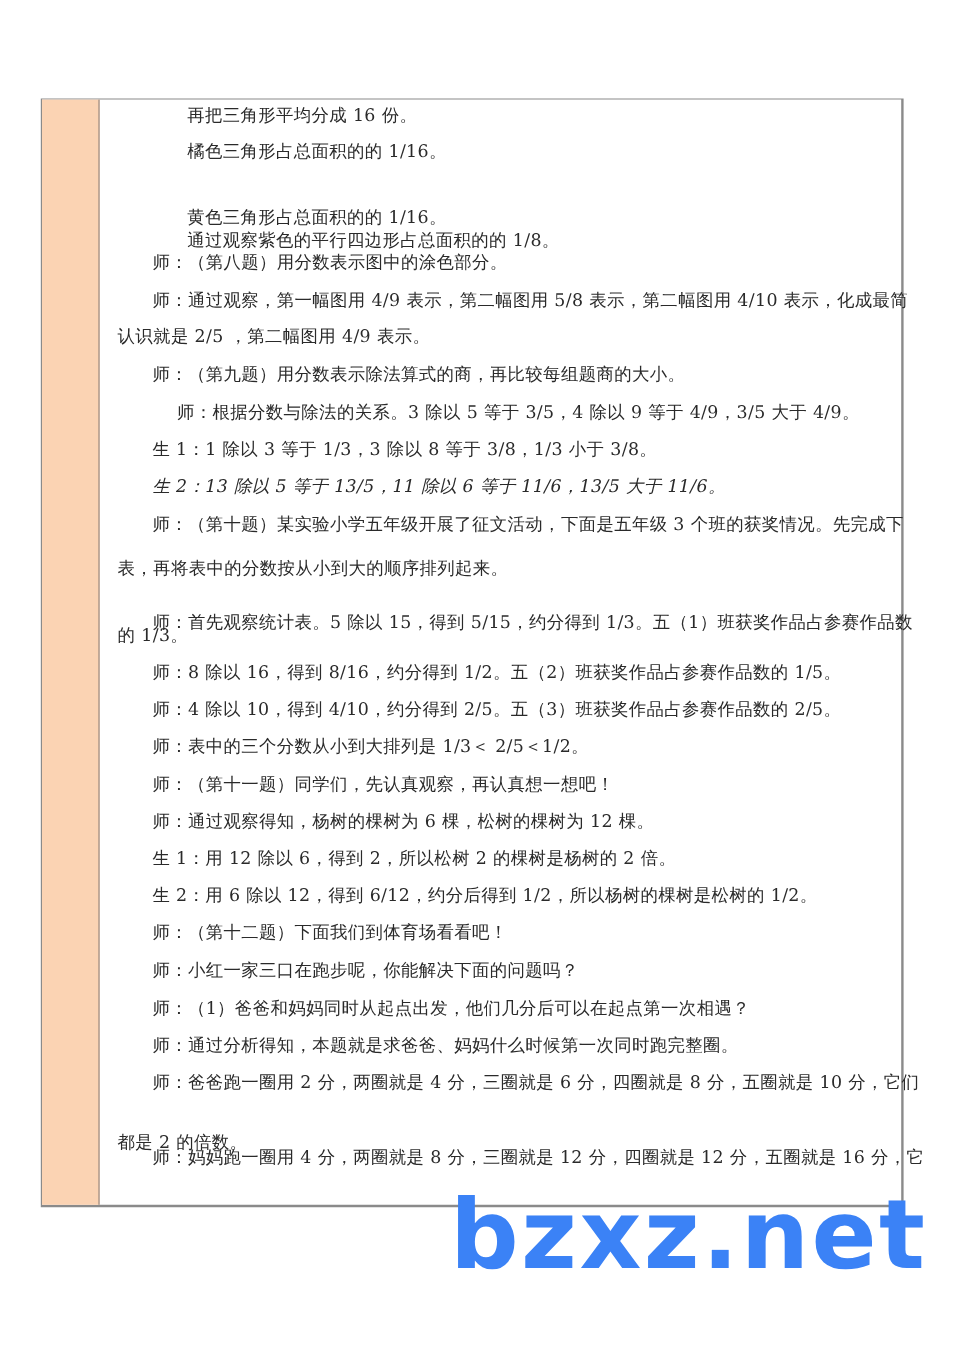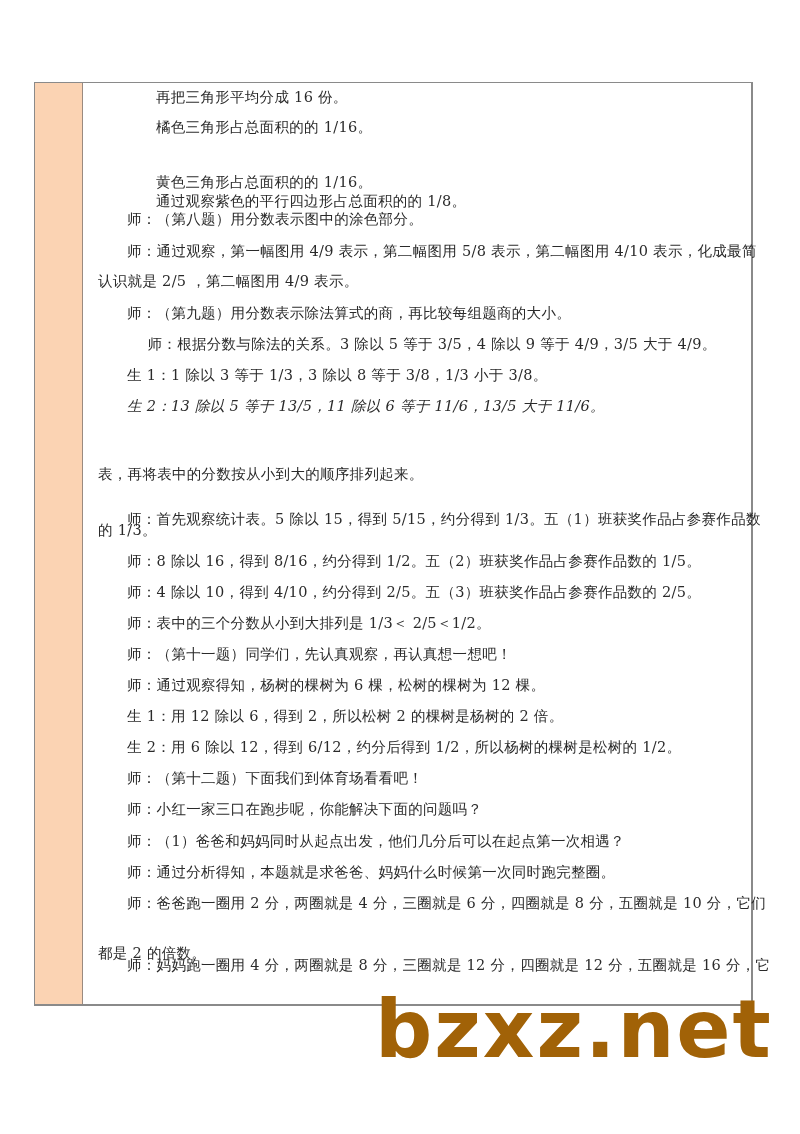--- a/index.html
+++ b/index.html
@@ -22,40 +22,41 @@
   }
   .line {
     position: absolute; left: 15px; right: 14px; font-size: 14.5px; line-height: 20px;
     white-space: nowrap; letter-spacing: 0.3px;
   }
   .line.indent { padding-left: 29px; }
   .line.indent2 { padding-left: 58px; }
   .watermark {
     position: absolute; left: 375px; top: 990px;
     font-family: "DejaVu Sans", sans-serif; font-weight: bold; font-size: 80px;
-    color: #a16207; letter-spacing: 2px; pointer-events: none; line-height: 1;
+    color: #3b82f6; letter-spacing: 2px; pointer-events: none; line-height: 1;
   }
 </style>
 </head>
 <body>
 
 <div class="doc-table">
   <div class="side-cell"></div>
   <div class="content-cell" id="content">
       <div class="line indent2" style="top: 4px;">再把三角形平均分成 16 份。</div>
       <div class="line indent2" style="top: 34px;">橘色三角形占总面积的的 1/16。</div>
       <div class="line indent2" style="top: 65px; margin-top: 24px;">黄色三角形占总面积的的 1/16。</div>
       <div class="line indent2" style="top: 108px;">通过观察紫色的平行四边形占总面积的的 1/8。</div>
       <div class="line indent" style="top: 126px;">师：（第八题）用分数表示图中的涂色部分。</div>
       <div class="line indent" style="top: 158px;">师：通过观察，第一幅图用 4/9 表示，第二幅图用  5/8 表示，第二幅图用 4/10 表示，化成最简</div>
       <div class="line" style="top: 188px;">认识就是 2/5 ，第二幅图用 4/9 表示。</div>
       <div class="line indent" style="top: 220px;">师：（第九题）用分数表示除法算式的商，再比较每组题商的大小。</div>
       <div class="line indent" style="top: 251px; text-align: center;">师：根据分数与除法的关系。3 除以 5 等于 3/5，4 除以 9 等于 4/9，3/5 大于 4/9。</div>
       <div class="line indent" style="top: 282px;">生 1：1 除以 3 等于 1/3，3 除以 8 等于 3/8，1/3 小于 3/8。</div>
       <div class="line indent" style="top: 313px; font-style: italic;">生 2：13 除以 5 等于 13/5，11 除以 6 等于 11/6，13/5 大于 11/6。</div>
+      <div class="line indent" style="top: 345px;">师：（第十题）某实验小学五年级开展了征文活动，下面是五年级 3 个班的获奖情况。先完成下</div>
       <div class="line" style="top: 381px;">表，再将表中的分数按从小到大的顺序排列起来。</div>
       <div class="line indent" style="top: 426px;">师：首先观察统计表。5 除以 15，得到 5/15，约分得到 1/3。五（1）班获奖作品占参赛作品数</div>
       <div class="line" style="top: 437px;">的 1/3。</div>
       <div class="line indent" style="top: 468px;">师：8 除以 16，得到 8/16，约分得到 1/2。五（2）班获奖作品占参赛作品数的 1/5。</div>
       <div class="line indent" style="top: 499px;">师：4 除以 10，得到 4/10，约分得到 2/5。五（3）班获奖作品占参赛作品数的 2/5。</div>
       <div class="line indent" style="top: 530px;">师：表中的三个分数从小到大排列是 1/3＜ 2/5＜1/2。</div>
       <div class="line indent" style="top: 561px;">师：（第十一题）同学们，先认真观察，再认真想一想吧！</div>
       <div class="line indent" style="top: 592px;">师：通过观察得知，杨树的棵树为 6 棵，松树的棵树为 12 棵。</div>
       <div class="line indent" style="top: 623px;">生 1：用 12 除以 6，得到 2，所以松树 2 的棵树是杨树的 2 倍。</div>
       <div class="line indent" style="top: 654px;">生 2：用 6 除以 12，得到 6/12，约分后得到 1/2，所以杨树的棵树是松树的 1/2。</div>

